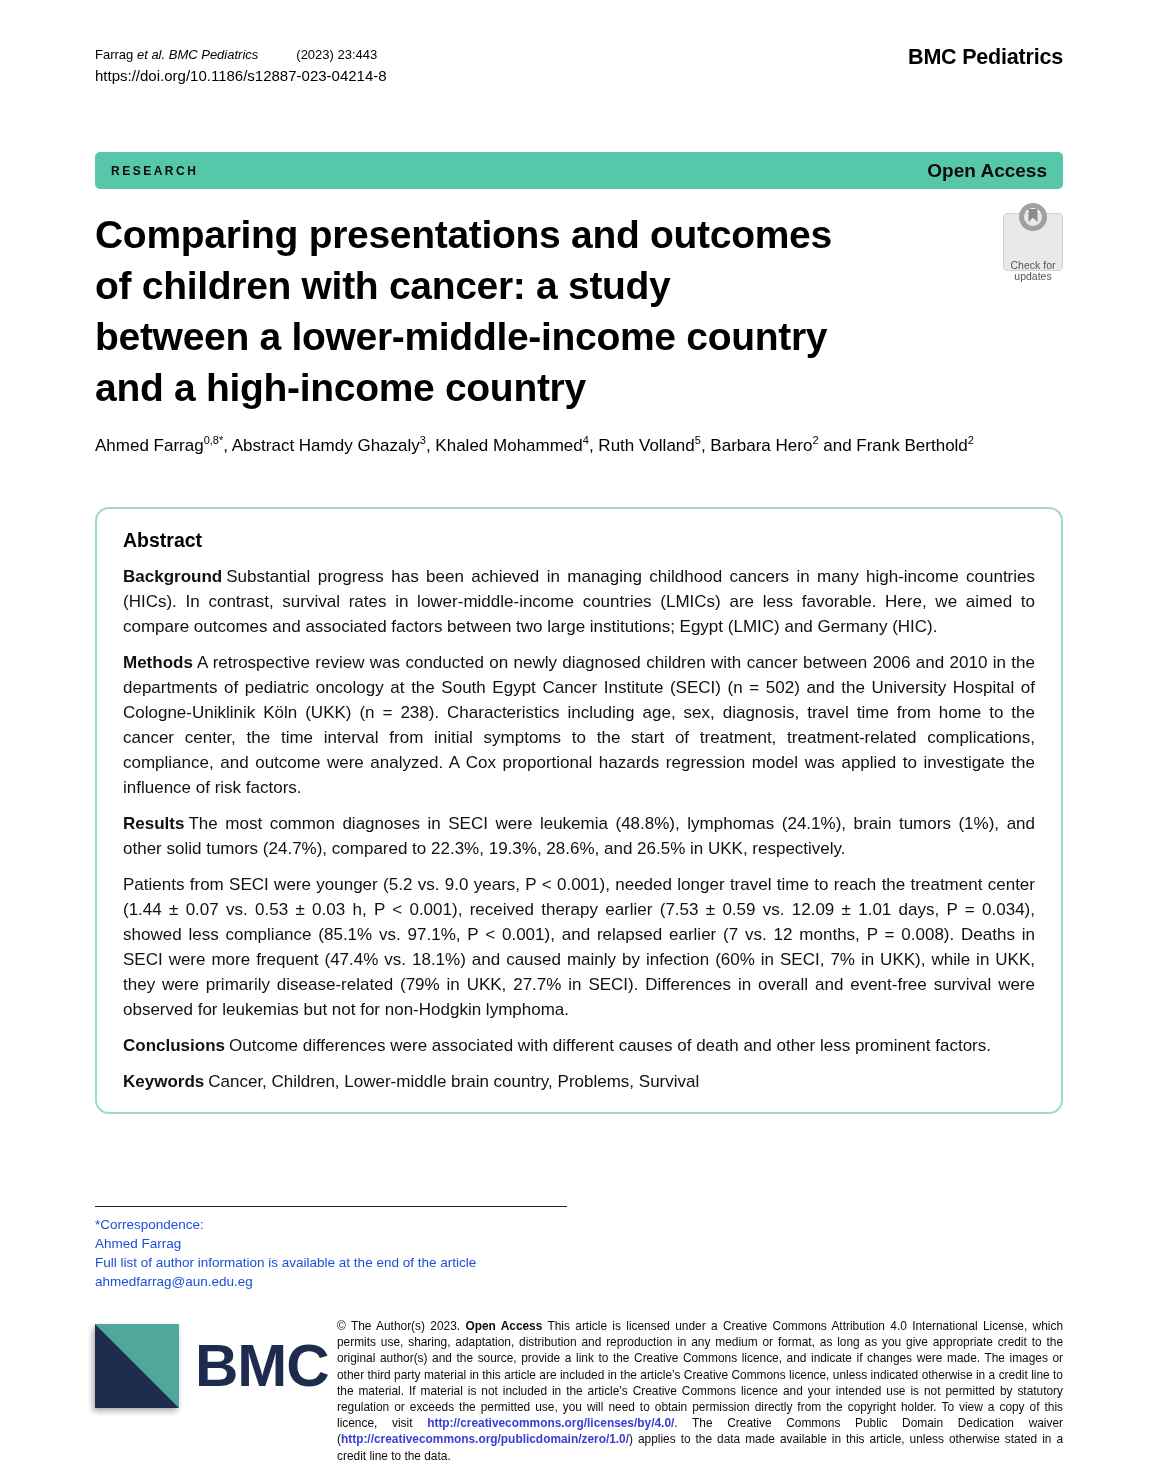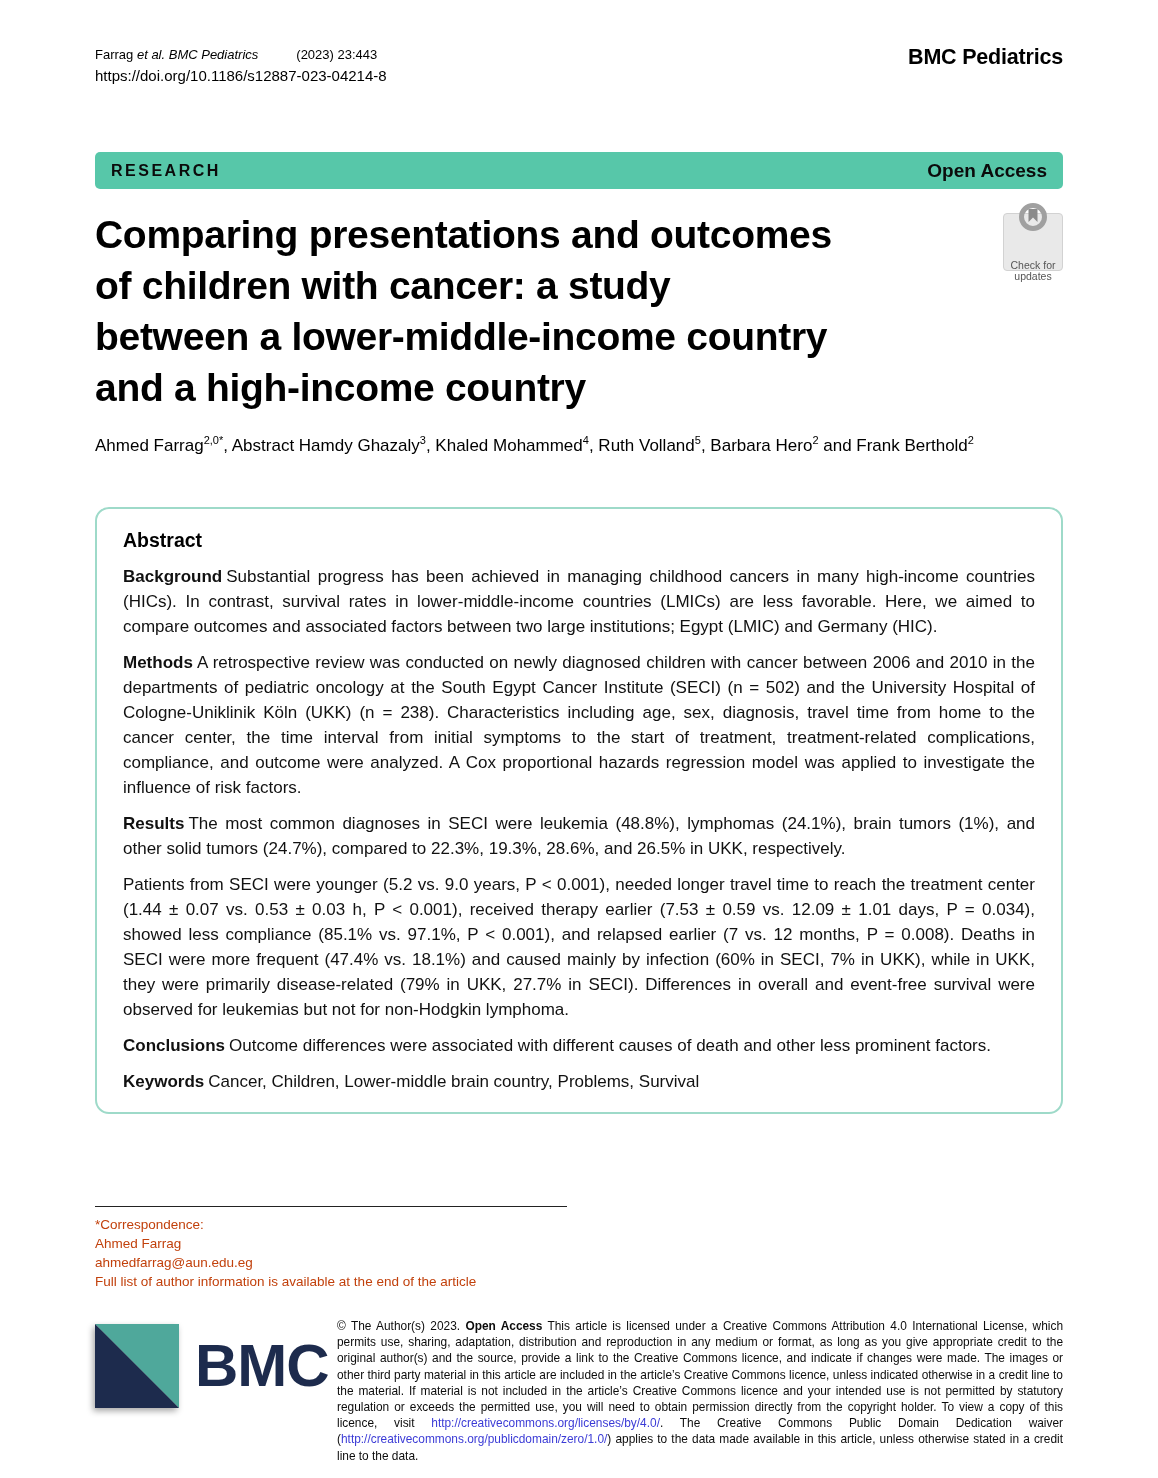--- a/index.html
+++ b/index.html
@@ -23,21 +23,21 @@
 
   
   .research-bar {
     margin-top:66px;
     height:37px;
     background:#57c7a9;
     border-radius:5px;
     display:flex; align-items:center; justify-content:space-between;
     padding:0 16px;
   }
-  .research-label { font-size:16px; font-weight:bold; letter-spacing:2.5px; color:#0b0b0b; }
+  .research-label { font-size:12px; font-weight:bold; letter-spacing:2.5px; color:#0b0b0b; }
   .open-access-label { font-size:19px; font-weight:bold; color:#0b0b0b; }
 
   
   .title-row { display:flex; margin-top:20px; }
   h1.article-title {
     flex:1;
     font-size:39px; line-height:51px; font-weight:bold; color:#000;
     letter-spacing:-0.3px;
   }
   .check-badge {
@@ -60,33 +60,33 @@
     padding:20px 26px 16px 26px;
   }
   .abstract-heading { font-size:19.5px; font-weight:bold; color:#000; margin-bottom:12px; }
   .abstract-box p { font-size:17px; line-height:25px; margin-bottom:11px; text-align:justify; }
   .abstract-box p:last-child { margin-bottom:2px; }
   .lead { font-weight:bold; padding-right:4px; }
 
   
   .correspondence { position:absolute; top:1206px; left:95px; width:472px; }
   .correspondence .rule { border-top:1px solid #222; margin-bottom:8px; }
-  .correspondence div.line { font-size:13.5px; line-height:19px; color:#c2410c; }
+  .correspondence div.line { font-size:13.5px; line-height:19px; color:#1d4ed8; }
 
   
   .footer { position:absolute; top:1318px; left:95px; right:95px; display:flex; align-items:flex-start; }
   .bmc-logo { display:flex; align-items:center; flex:0 0 242px; margin-top:6px; }
   .bmc-logo svg.square { filter:drop-shadow(-2px 3px 3px rgba(0,0,0,0.35)); }
   .bmc-logo .bmc-text {
     font-size:60px; font-weight:bold; color:#1d2b4d; letter-spacing:-1px;
     margin-left:16px; line-height:84px;
   }
   .license { flex:1; font-size:11.9px; line-height:16.2px; color:#0c0c0c; text-align:justify; }
   .license .oa-bold { font-weight:bold; }
-  .license a { color:#3b3bd6; text-decoration:none; cursor:pointer; }
+  .license a { color:#3b3bd6; text-decoration:none; cursor:pointer;font-weight:bold; }
 </style>
 </head>
 <body>
 
 <div class="page">
 
   <header class="topbar">
     <div>
       <div class="cite-line1">
         <span>Farrag</span><span class="it"> <span>et al. BMC Pediatrics</span></span><span class="cite-issue">(2023) 23:443</span>
@@ -114,21 +114,21 @@
           <circle cx="15" cy="15" r="11.5" fill="none" stroke="#a0a0a0" stroke-width="5"></circle>
           <path d="M10.5 7 L19.5 7 L19.5 20 L15 15.5 L10.5 20 Z" fill="#8b8b8b"></path>
         </svg>
       </span>
       <span class="txt">
         <span>Check for</span><br><span>updates</span>
       </span>
     </div>
   </div>
 
-  <div class="authors"><span>Ahmed Farrag</span><sup>2,0*</sup><span>, Abstract Hamdy Ghazaly</span><sup>3</sup><span>, Khaled Mohammed</span><sup>4</sup><span>, Ruth Volland</span><sup>5</sup><span>, Barbara Hero</span><sup>2</sup><span> and Frank Berthold</span><sup>2</sup></div>
+  <div class="authors"><span>Ahmed Farrag</span><sup>0,8*</sup><span>, Abstract Hamdy Ghazaly</span><sup>3</sup><span>, Khaled Mohammed</span><sup>4</sup><span>, Ruth Volland</span><sup>5</sup><span>, Barbara Hero</span><sup>2</sup><span> and Frank Berthold</span><sup>2</sup></div>
 
   <section class="abstract-box">
     <h2 class="abstract-heading">Abstract</h2>
     <p>
       <span class="lead">Background</span><span>Substantial progress has been achieved in managing childhood cancers in many high-income countries (HICs). In contrast, survival rates in lower-middle-income countries (LMICs) are less favorable. Here, we aimed to compare outcomes and associated factors between two large institutions; Egypt (LMIC) and Germany (HIC).</span>
     </p>
     <p>
       <span class="lead">Methods</span><span>A retrospective review was conducted on newly diagnosed children with cancer between 2006 and 2010 in the departments of pediatric oncology at the South Egypt Cancer Institute (SECI) (n = 502) and the University Hospital of Cologne-Uniklinik Köln (UKK) (n = 238). Characteristics including age, sex, diagnosis, travel time from home to the cancer center, the time interval from initial symptoms to the start of treatment, treatment-related complications, compliance, and outcome were analyzed. A Cox proportional hazards regression model was applied to investigate the influence of risk factors.</span>
     </p>
     <p>
@@ -140,22 +140,22 @@
     </p>
     <p>
       <span class="lead">Keywords</span><span>Cancer, Children, Lower-middle brain country, Problems, Survival</span>
     </p>
   </section>
 
   <div class="correspondence">
     <div class="rule"></div>
     <div class="line">*Correspondence:</div>
     <div class="line">Ahmed Farrag</div>
+    <div class="line">Full list of author information is available at the end of the article</div>
     <div class="line">ahmedfarrag@aun.edu.eg</div>
-    <div class="line">Full list of author information is available at the end of the article</div>
   </div>
 
   <footer class="footer">
     <div class="bmc-logo">
       <svg class="square" width="84" height="84" viewBox="0 0 84 84">
         <polygon points="0,0 84,0 84,84" fill="#4fa89b"></polygon>
         <polygon points="0,0 84,84 0,84" fill="#1d2b4d"></polygon>
       </svg>
       <span class="bmc-text">BMC</span>
     </div>

